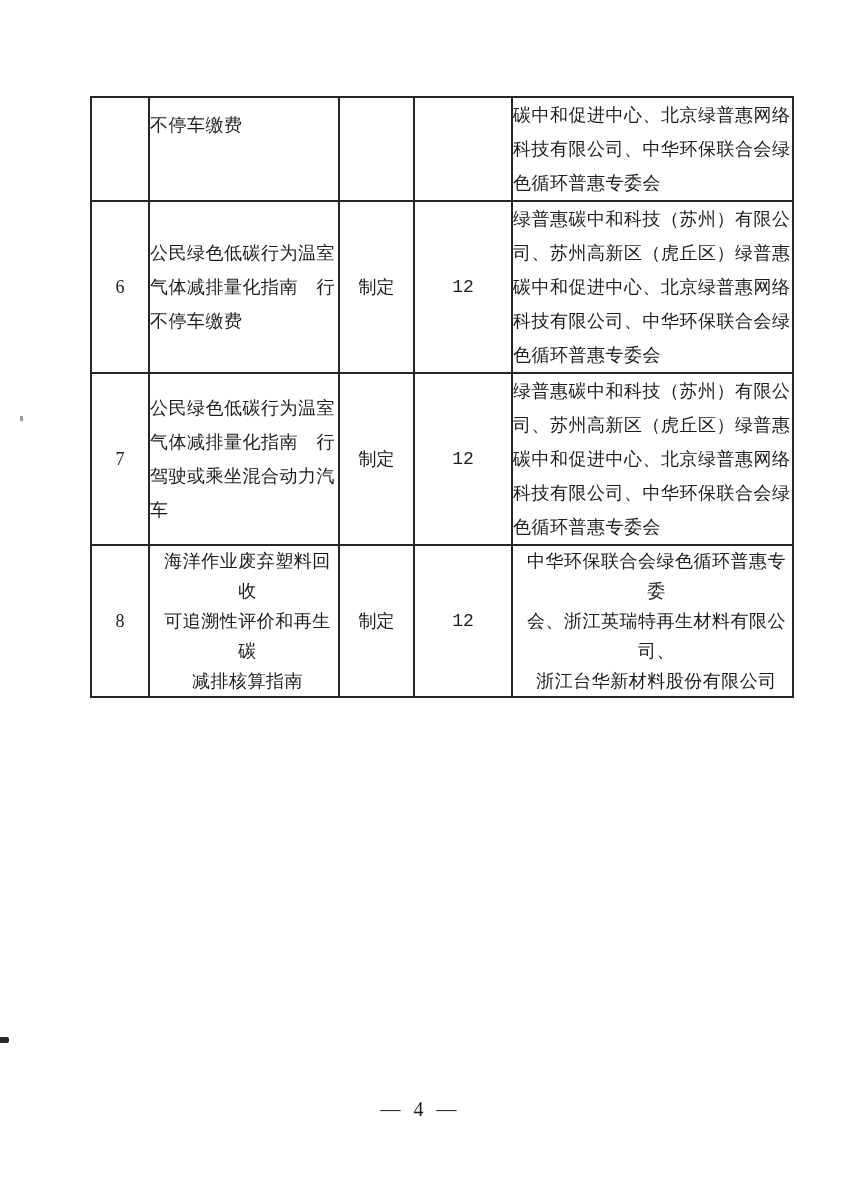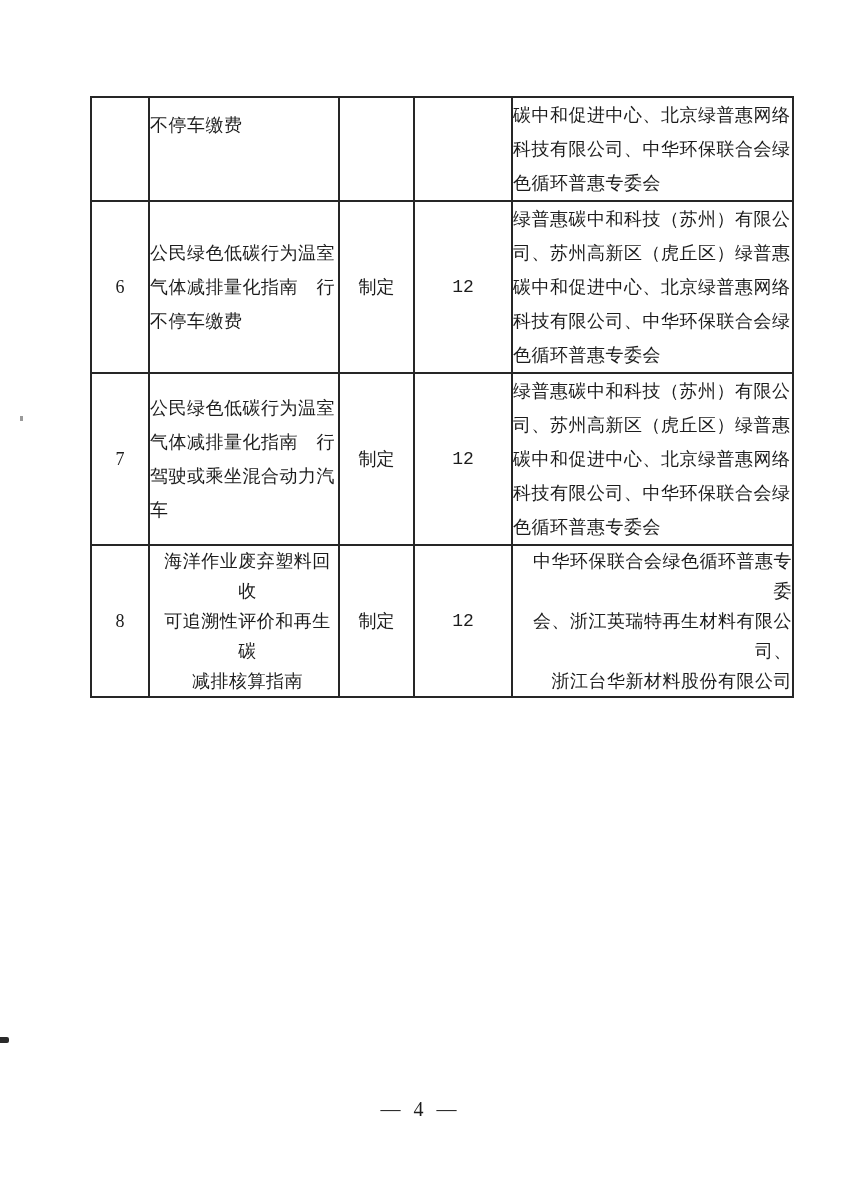--- a/index.html
+++ b/index.html
@@ -69,21 +69,21 @@
     vertical-align: middle;
     text-align: left;
     padding: 4px 3px 4px 6px;
     font-size: 17px;
     line-height: 34px;
     white-space: pre-line;
     letter-spacing: 0.5px;
     margin-top: 48px;
   }
   td.c-orgs.centered {
-    text-align: right;
+    text-align: center;
     line-height: 30px;
     padding-left: 8px;
   }
   .pageno {
     position: absolute;
     top: 1098px;
     left: 0;
     width: 100%;
     text-align: center;
     font-size: 20px;

